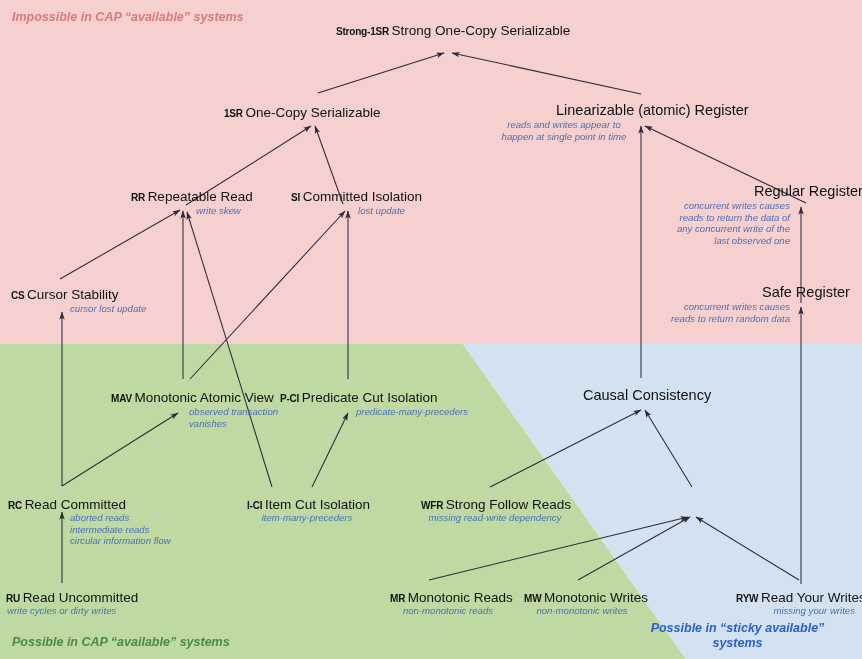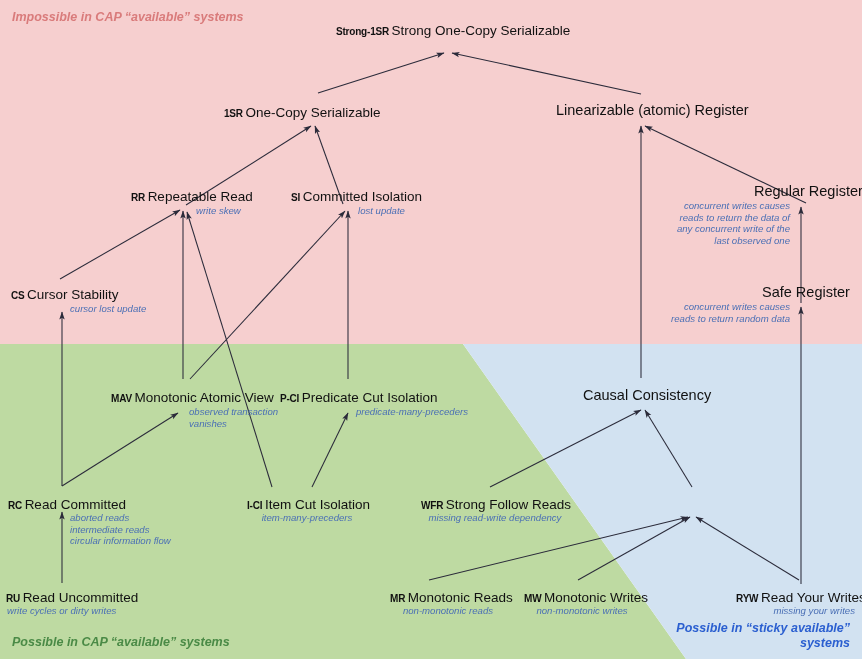--- a/index.html
+++ b/index.html
@@ -21,21 +21,21 @@
 
   .anno{position:absolute;font-style:italic;font-size:9.6px;line-height:11.6px;
         color:#4a6fb5;white-space:pre-line;}
   .anno.right{text-align:right;}
   .anno.center{text-align:center;}
 
   .legend{position:absolute;font-weight:bold;font-style:italic;font-size:12.5px;
           line-height:15px;white-space:pre-line;}
   .legend.red{color:#d97b7b;}
   .legend.green{color:#4a8a46;}
-  .legend.blue{color:#2b5fd0;text-align:right;}
+  .legend.blue{color:#2b5fd0;text-align:center;}
 </style>
 </head>
 <body>
 
 <div id="stage">
 
   <svg id="bg" viewBox="0 0 862 659">
     <rect x="0" y="0" width="862" height="344" fill="#f6cfcf"></rect>
     <polygon points="0,344 463,344 686,659 0,659" fill="#bedaa2"></polygon>
     <polygon points="463,344 862,344 862,659 686,659" fill="#d2e2f1"></polygon>
@@ -103,20 +103,22 @@
     </div>
 
     <div class="node" style="left:224px;top:103px;">
       <span class="abbr">1SR </span>
       <span class="full">One-Copy Serializable</span>
     </div>
 
     <div class="node plain" style="left:556px;top:101px;">
       <span class="full">Linearizable (atomic) Register</span>
     </div>
+    <div class="anno center" style="left:498px;top:119px;width:132px;">reads and writes appear to
+happen at single point in time</div>
 
     <div class="node" style="left:131px;top:187px;">
       <span class="abbr">RR </span>
       <span class="full">Repeatable Read</span>
     </div>
     <div class="anno" style="left:196px;top:205px;width:90px;">write skew</div>
 
     <div class="node" style="left:291px;top:187px;">
       <span class="abbr">SI </span>
       <span class="full">Committed Isolation</span>

